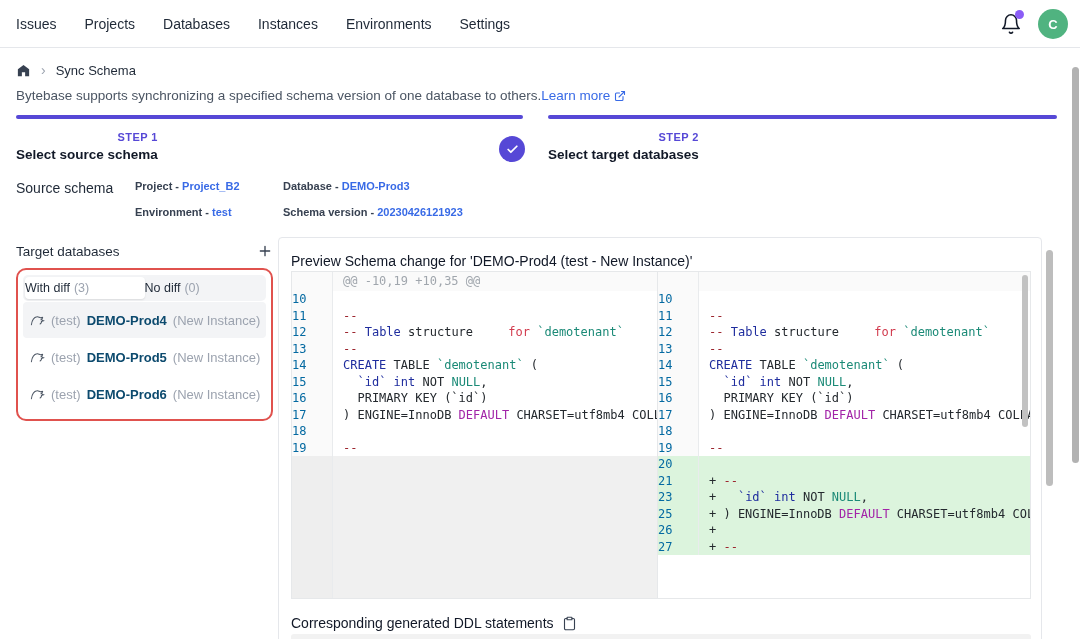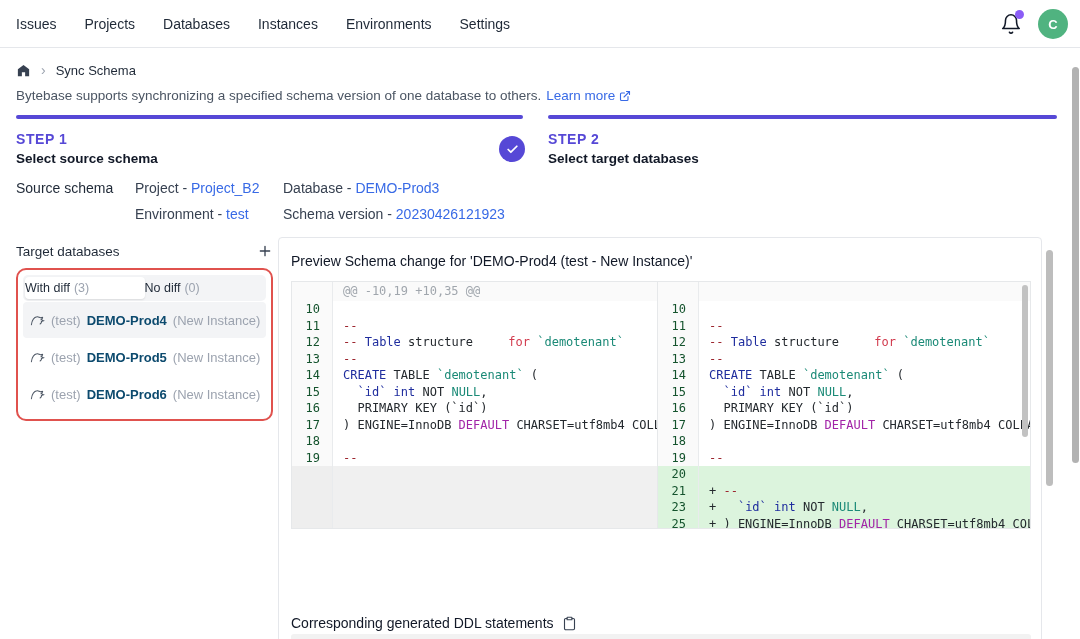--- a/index.html
+++ b/index.html
@@ -14,34 +14,34 @@
   .nav-item { font-size:14px; font-weight:500; color:#1f2937; cursor:pointer; }
   .nav-right { position:absolute; right:12px; top:0; height:48px; display:flex; align-items:center; gap:16px; }
   .bell-wrap { position:relative; width:22px; height:22px; }
   .notif-dot { position:absolute; right:-2px; top:-3px; width:9px; height:9px; border-radius:50%; }
   .avatar { width:30px; height:30px; border-radius:50%; color:#fff; font-size:13px; font-weight:600;
     display:flex; align-items:center; justify-content:center; }
 
   
   .breadcrumb { position:absolute; left:16px; top:62px; display:flex; align-items:center; gap:10px; font-size:13px; }
   .crumb-sep { color:#9ca3af; font-size:14px; }
-  .intro { position:absolute; left:16px; top:88px; font-size:13.5px; color:#4b5563; display:flex; align-items:center; gap:5px; }
+  .intro { position:absolute; left:16px; top:88px; font-size:13.5px; color:#4b5563; display:flex; align-items:center; }
   .learn-more { font-weight:400; cursor:pointer; display:inline-flex; align-items:center; gap:4px; }
 
   
   .step-bar { position:absolute; top:115px; height:4px; border-radius:2px; }
   .step-block { position:absolute; top:131px; }
-  .step-label { font-size:14px; font-weight:700; letter-spacing:.04em; }
+  .step-label { font-size:11px; font-weight:700; letter-spacing:.04em;text-align:right; }
   .step-title { font-size:13.5px; font-weight:700; color:#111827; margin-top:4px; }
   .step-check { position:absolute; left:499px; top:136px; width:26px; height:26px; border-radius:50%;
     display:flex; align-items:center; justify-content:center; }
 
   
   .src-label { position:absolute; left:16px; top:180px; font-size:14px; font-weight:500; }
-  .src-field { position:absolute; font-size:14px; color:#374151; }
+  .src-field { position:absolute; font-size:11px; color:#374151;font-weight:bold; }
   .lnk { cursor:pointer; text-decoration:none; }
 
   
   .tp-header { position:absolute; left:16px; top:243px; width:257px; display:flex; align-items:center; justify-content:space-between; }
   .tp-title { font-size:13.5px; font-weight:500; }
   .plus-btn { cursor:pointer; display:flex; align-items:center; }
   .red-box { position:absolute; left:16px; top:268px; width:257px; height:153px;
     border:2px solid #e0524e; border-radius:10px; padding:5px 5px 0 5px; background:#fff; }
   .tabbar { display:flex; background:#f3f4f6; border-radius:5px; padding:2px; height:26px; }
   .tab { flex:1; display:flex; align-items:center; gap:4px;
@@ -51,29 +51,29 @@
   .db-item { height:36px; display:flex; align-items:center; gap:6px; padding-left:7px;
     font-size:13px; border-radius:4px; cursor:pointer; margin-top:1px; }
   .db-item.selected { background:#f3f4f6; }
   .db-env, .db-suffix { color:#9ca3af; }
   .db-name { font-weight:700; color:#0c4a6e; }
 
   
   .card { position:absolute; left:278px; top:237px; width:764px; height:420px;
     border:1px solid #e5e7eb; border-radius:4px; background:#fff; }
   .card-title { position:absolute; left:12px; top:15px; font-size:14px; font-weight:500; color:#111827; }
-  .diff-box { position:absolute; left:12px; top:43px; width:740px; height:248px;
+  .diff-box { position:absolute; left:12px; top:33px; width:740px; height:328px;
     border:1px solid #e6e8ea; display:flex; overflow:hidden; background:#fff; }
   .pane { height:100%; overflow:hidden; position:relative; display:flex; flex-direction:column; }
   .pane.left { width:366px; border-right:1px solid #e6e8ea; }
   .pane.right { flex:1; }
   .drow { display:flex; height:16.5px; flex:0 0 auto;
     font-family:"DejaVu Sans Mono", monospace; font-size:12px; line-height:16.5px; }
   .drow.hunk { height:19px; line-height:19px; background:#fafafa; }
-  .gut { width:41px; flex:0 0 41px; text-align:right; padding-right:12px; color:#14532d;
+  .gut { width:41px; flex:0 0 41px; text-align:left; padding-right:12px; color:#0369a1;
     background:#fafafa; border-right:1px solid #e9ebed; }
   .code { flex:1; padding-left:10px; white-space:pre; overflow:hidden; color:#24292e; }
   .drow.add, .drow.add .gut { background:#dcf4dd; }
   .drow.filler { flex:1 1 auto; height:auto; }
   .drow.filler .gut { background:#eeeeee; }
   .drow.filler .code { background:#f0f0f0; }
   .hunk .code { color:#a0a6ad; }
   .tok-p { color:#24292e; } .tok-c { color:#9d2730; } .tok-kb { color:#1f2d9e; }
   .tok-kr { color:#d23b4e;margin-left:28px; } .tok-s { color:#1b8a77; } .tok-kp { color:#a224a8; }
 

